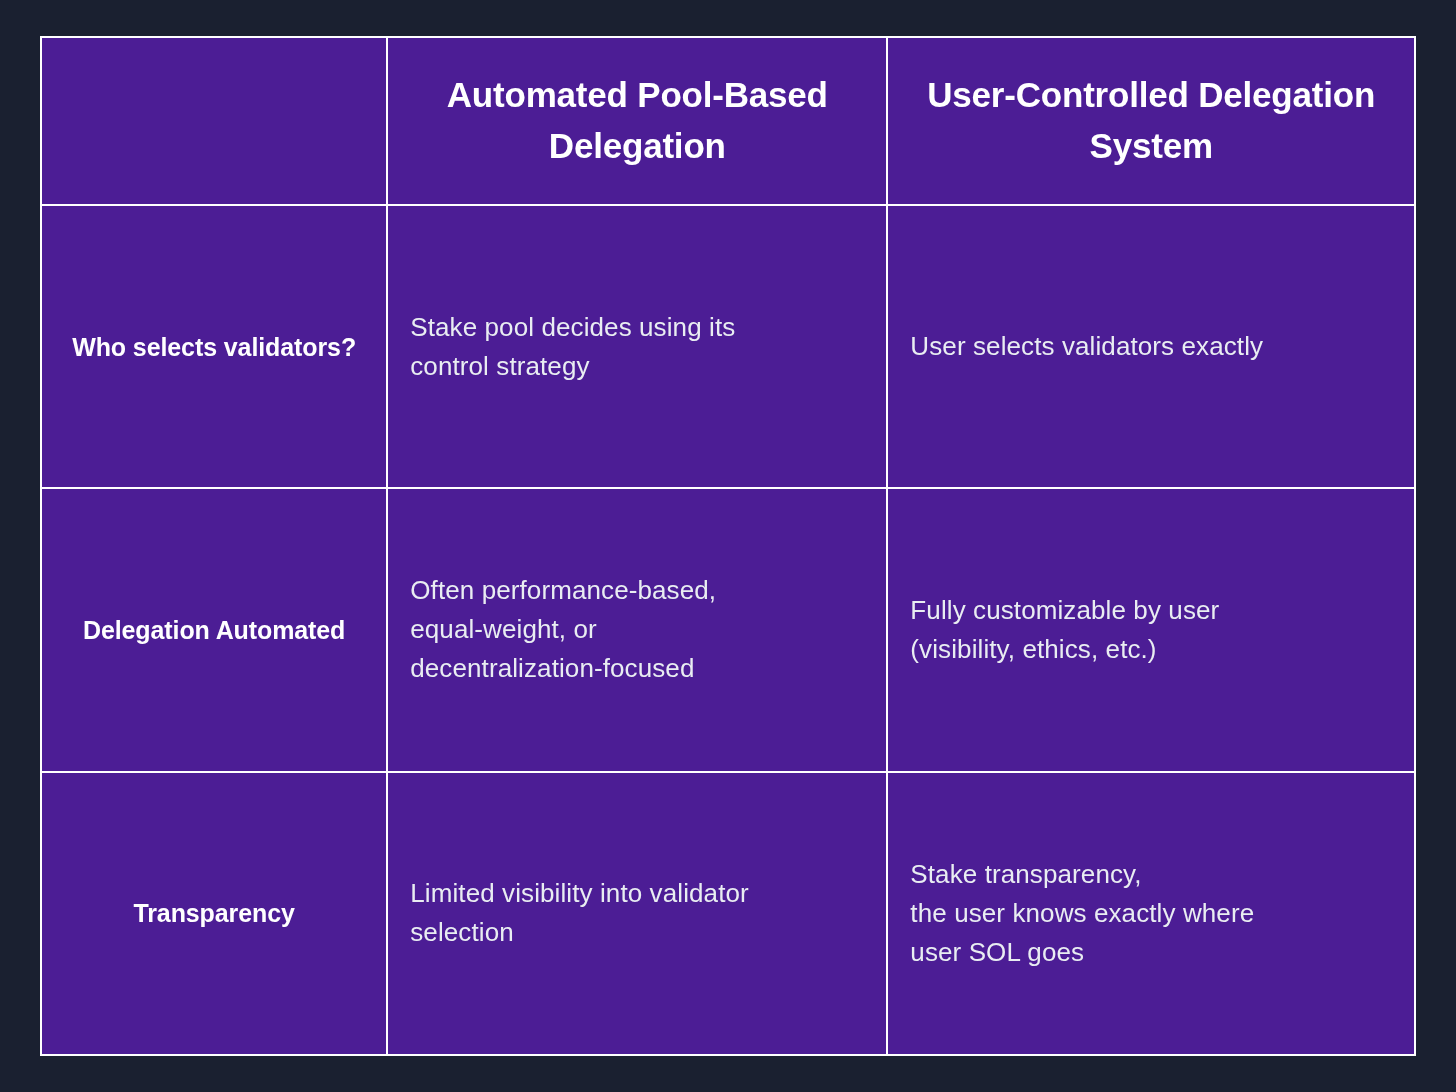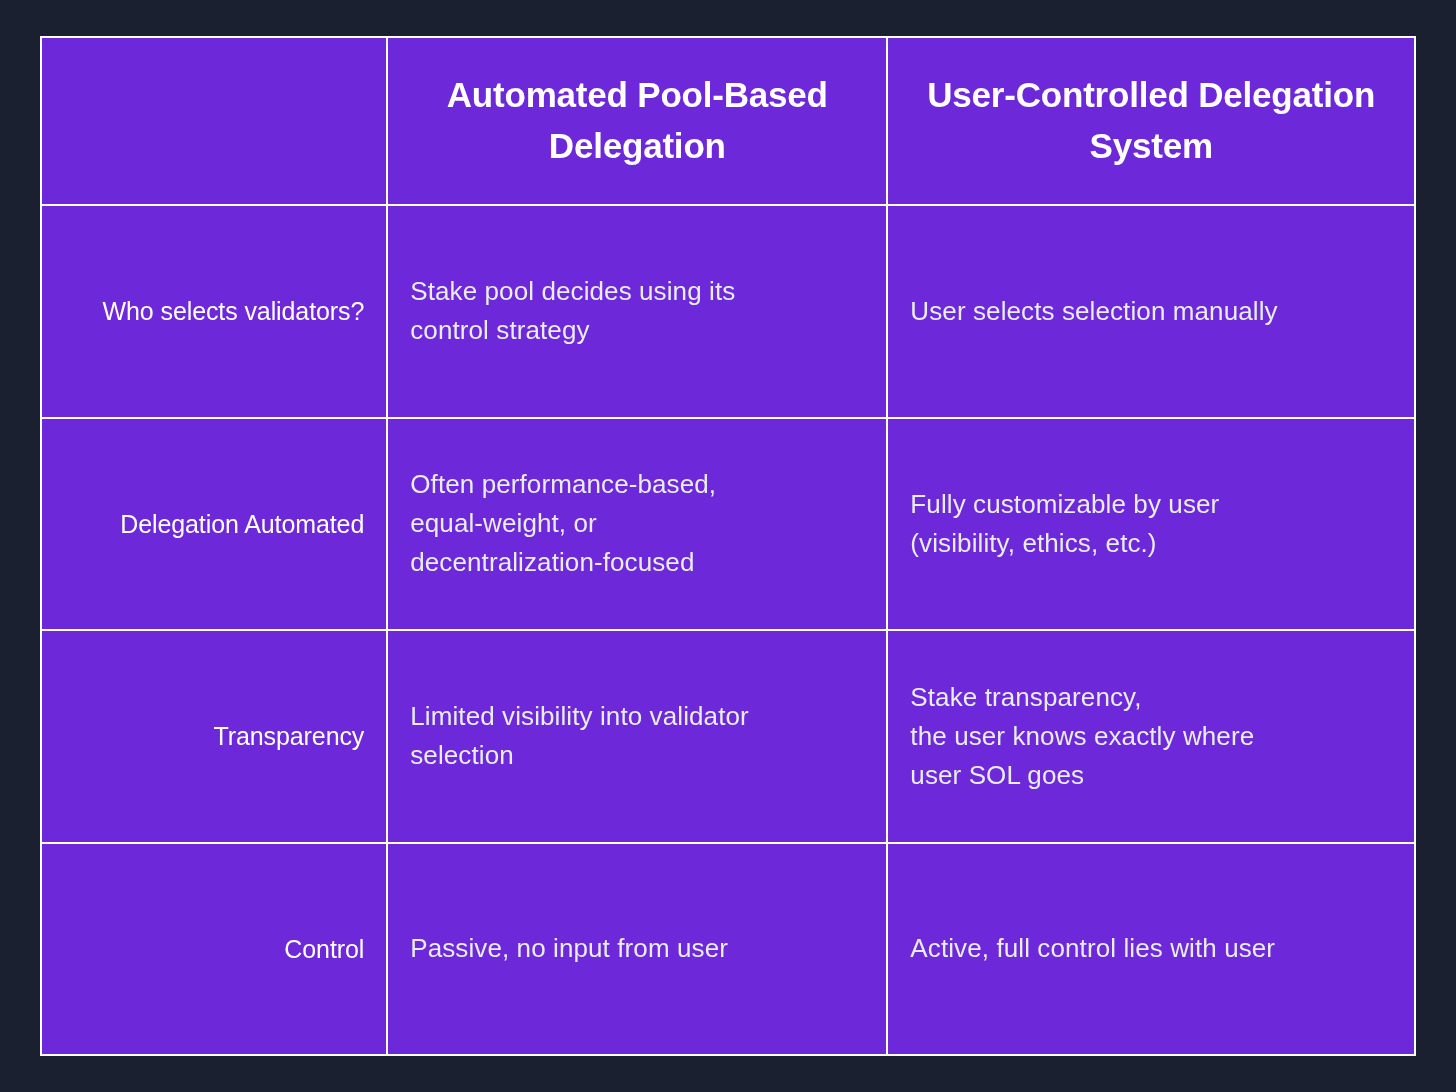--- a/index.html
+++ b/index.html
@@ -39,21 +39,21 @@
     border: 2px solid #ffffff;
   }
 
   table.compare col.c-feature { width: 25.2%; }
   table.compare col.c-auto    { width: 36.4%; }
   table.compare col.c-user    { width: 38.4%; }
 
   table.compare th,
   table.compare td {
     border: 2px solid #ffffff;
-    background: #6d28d9;
+    background: #4c1d95;
     vertical-align: middle;
     padding: 10px 22px;
     box-sizing: border-box;
   }
 
   
   .head-row { height: 168px; }
 
   .head-blank {
     background: #1a2030;
@@ -68,24 +68,24 @@
     letter-spacing: -0.2px;
     padding: 14px 26px;
   }
 
   
   .body-row { height: 170px; }
 
   .feature-cell {
     color: #ffffff;
     font-size: 25px;
-    font-weight: normal;
+    font-weight: bold;
     line-height: 1.45;
     letter-spacing: -0.1px;
-    text-align: right;
+    text-align: center;
   }
 
   .value-cell {
     color: #e9edf2;
     font-size: 26px;
     font-weight: 400;
     line-height: 1.5;
     letter-spacing: 0.1px;
     text-align: left;
   }
@@ -111,21 +111,21 @@
         </tr>
       </thead>
       <tbody>
           <tr class="body-row">
             <td class="feature-cell">Who selects validators?</td>
             <td class="value-cell">
               <span class="ln">Stake pool decides using its</span>
               <span class="ln">control strategy</span>
             </td>
             <td class="value-cell">
-              <span class="ln">User selects selection manually</span>
+              <span class="ln">User selects validators exactly</span>
             </td>
           </tr>
           <tr class="body-row">
             <td class="feature-cell">Delegation Automated</td>
             <td class="value-cell">
               <span class="ln">Often performance-based,</span>
               <span class="ln">equal-weight, or</span>
               <span class="ln">decentralization-focused</span>
             </td>
             <td class="value-cell">
@@ -138,25 +138,16 @@
             <td class="value-cell">
               <span class="ln">Limited visibility into validator</span>
               <span class="ln">selection</span>
             </td>
             <td class="value-cell">
               <span class="ln">Stake transparency,</span>
               <span class="ln">the user knows exactly where</span>
               <span class="ln">user SOL goes</span>
             </td>
           </tr>
-          <tr class="body-row">
-            <td class="feature-cell">Control</td>
-            <td class="value-cell">
-              <span class="ln">Passive, no input from user</span>
-            </td>
-            <td class="value-cell">
-              <span class="ln">Active, full control lies with user</span>
-            </td>
-          </tr>
         </tbody>
     </table>
   </div>
 </div>
 
 </body></html>

